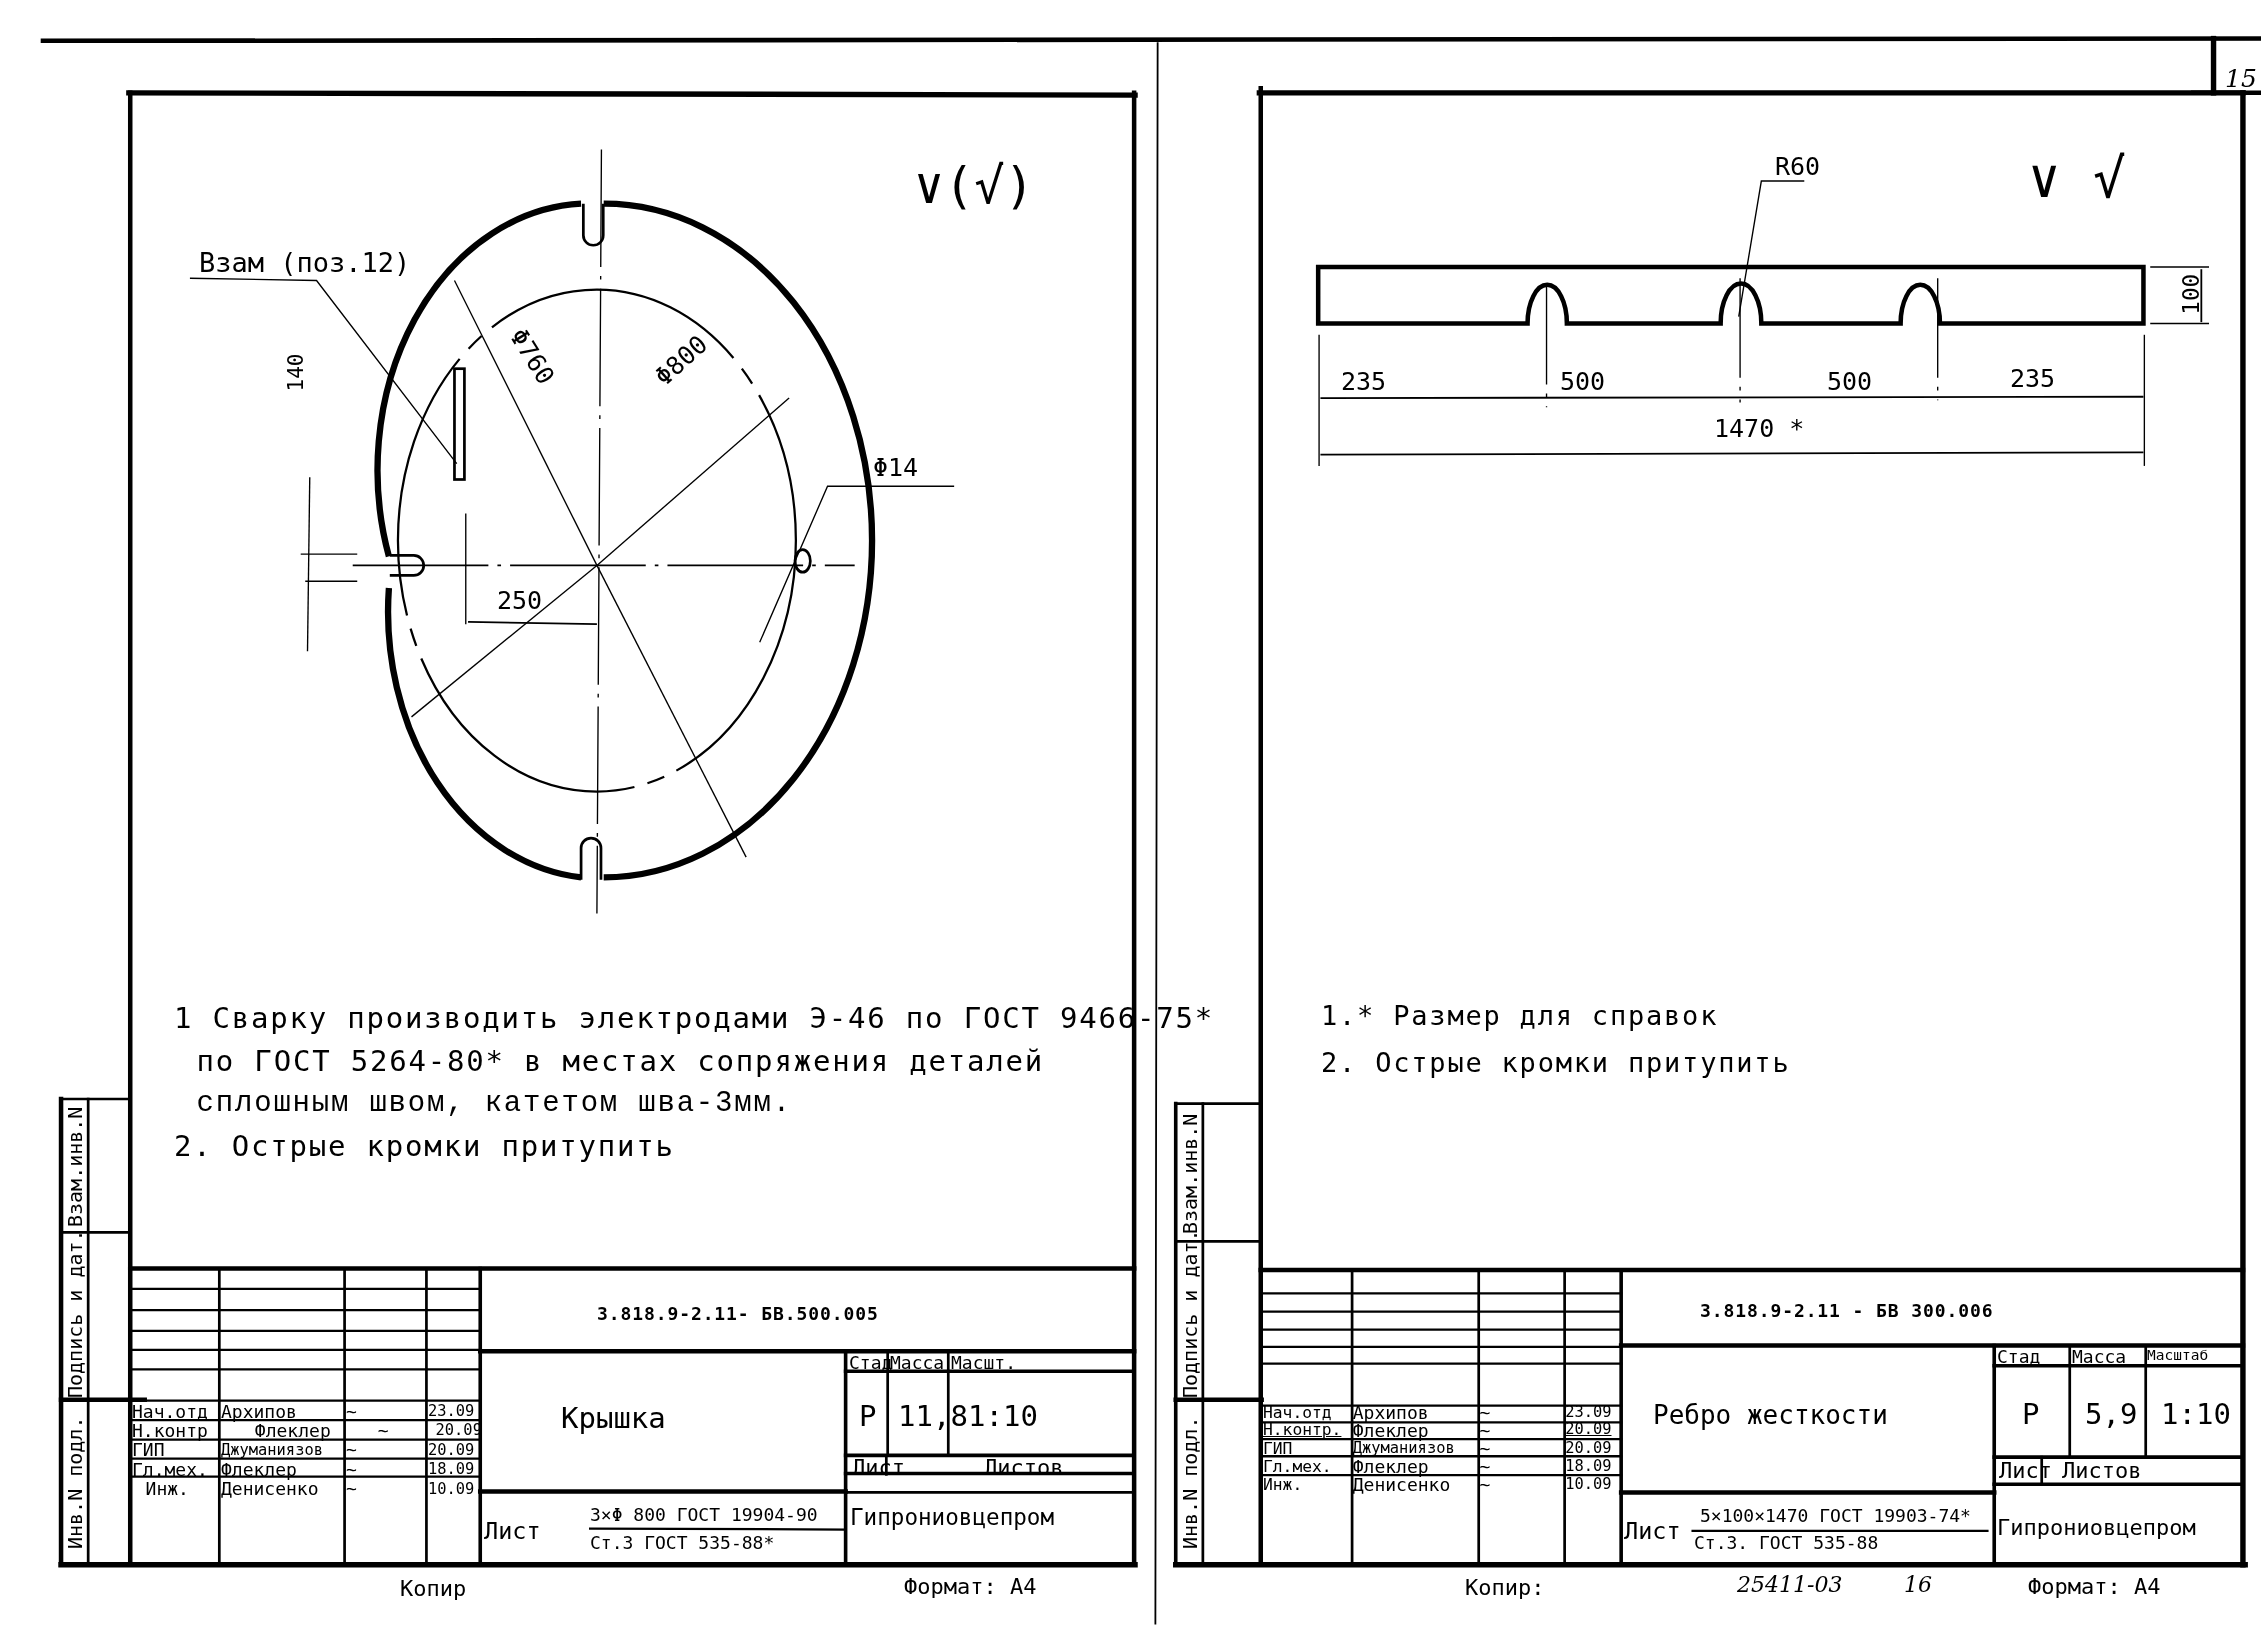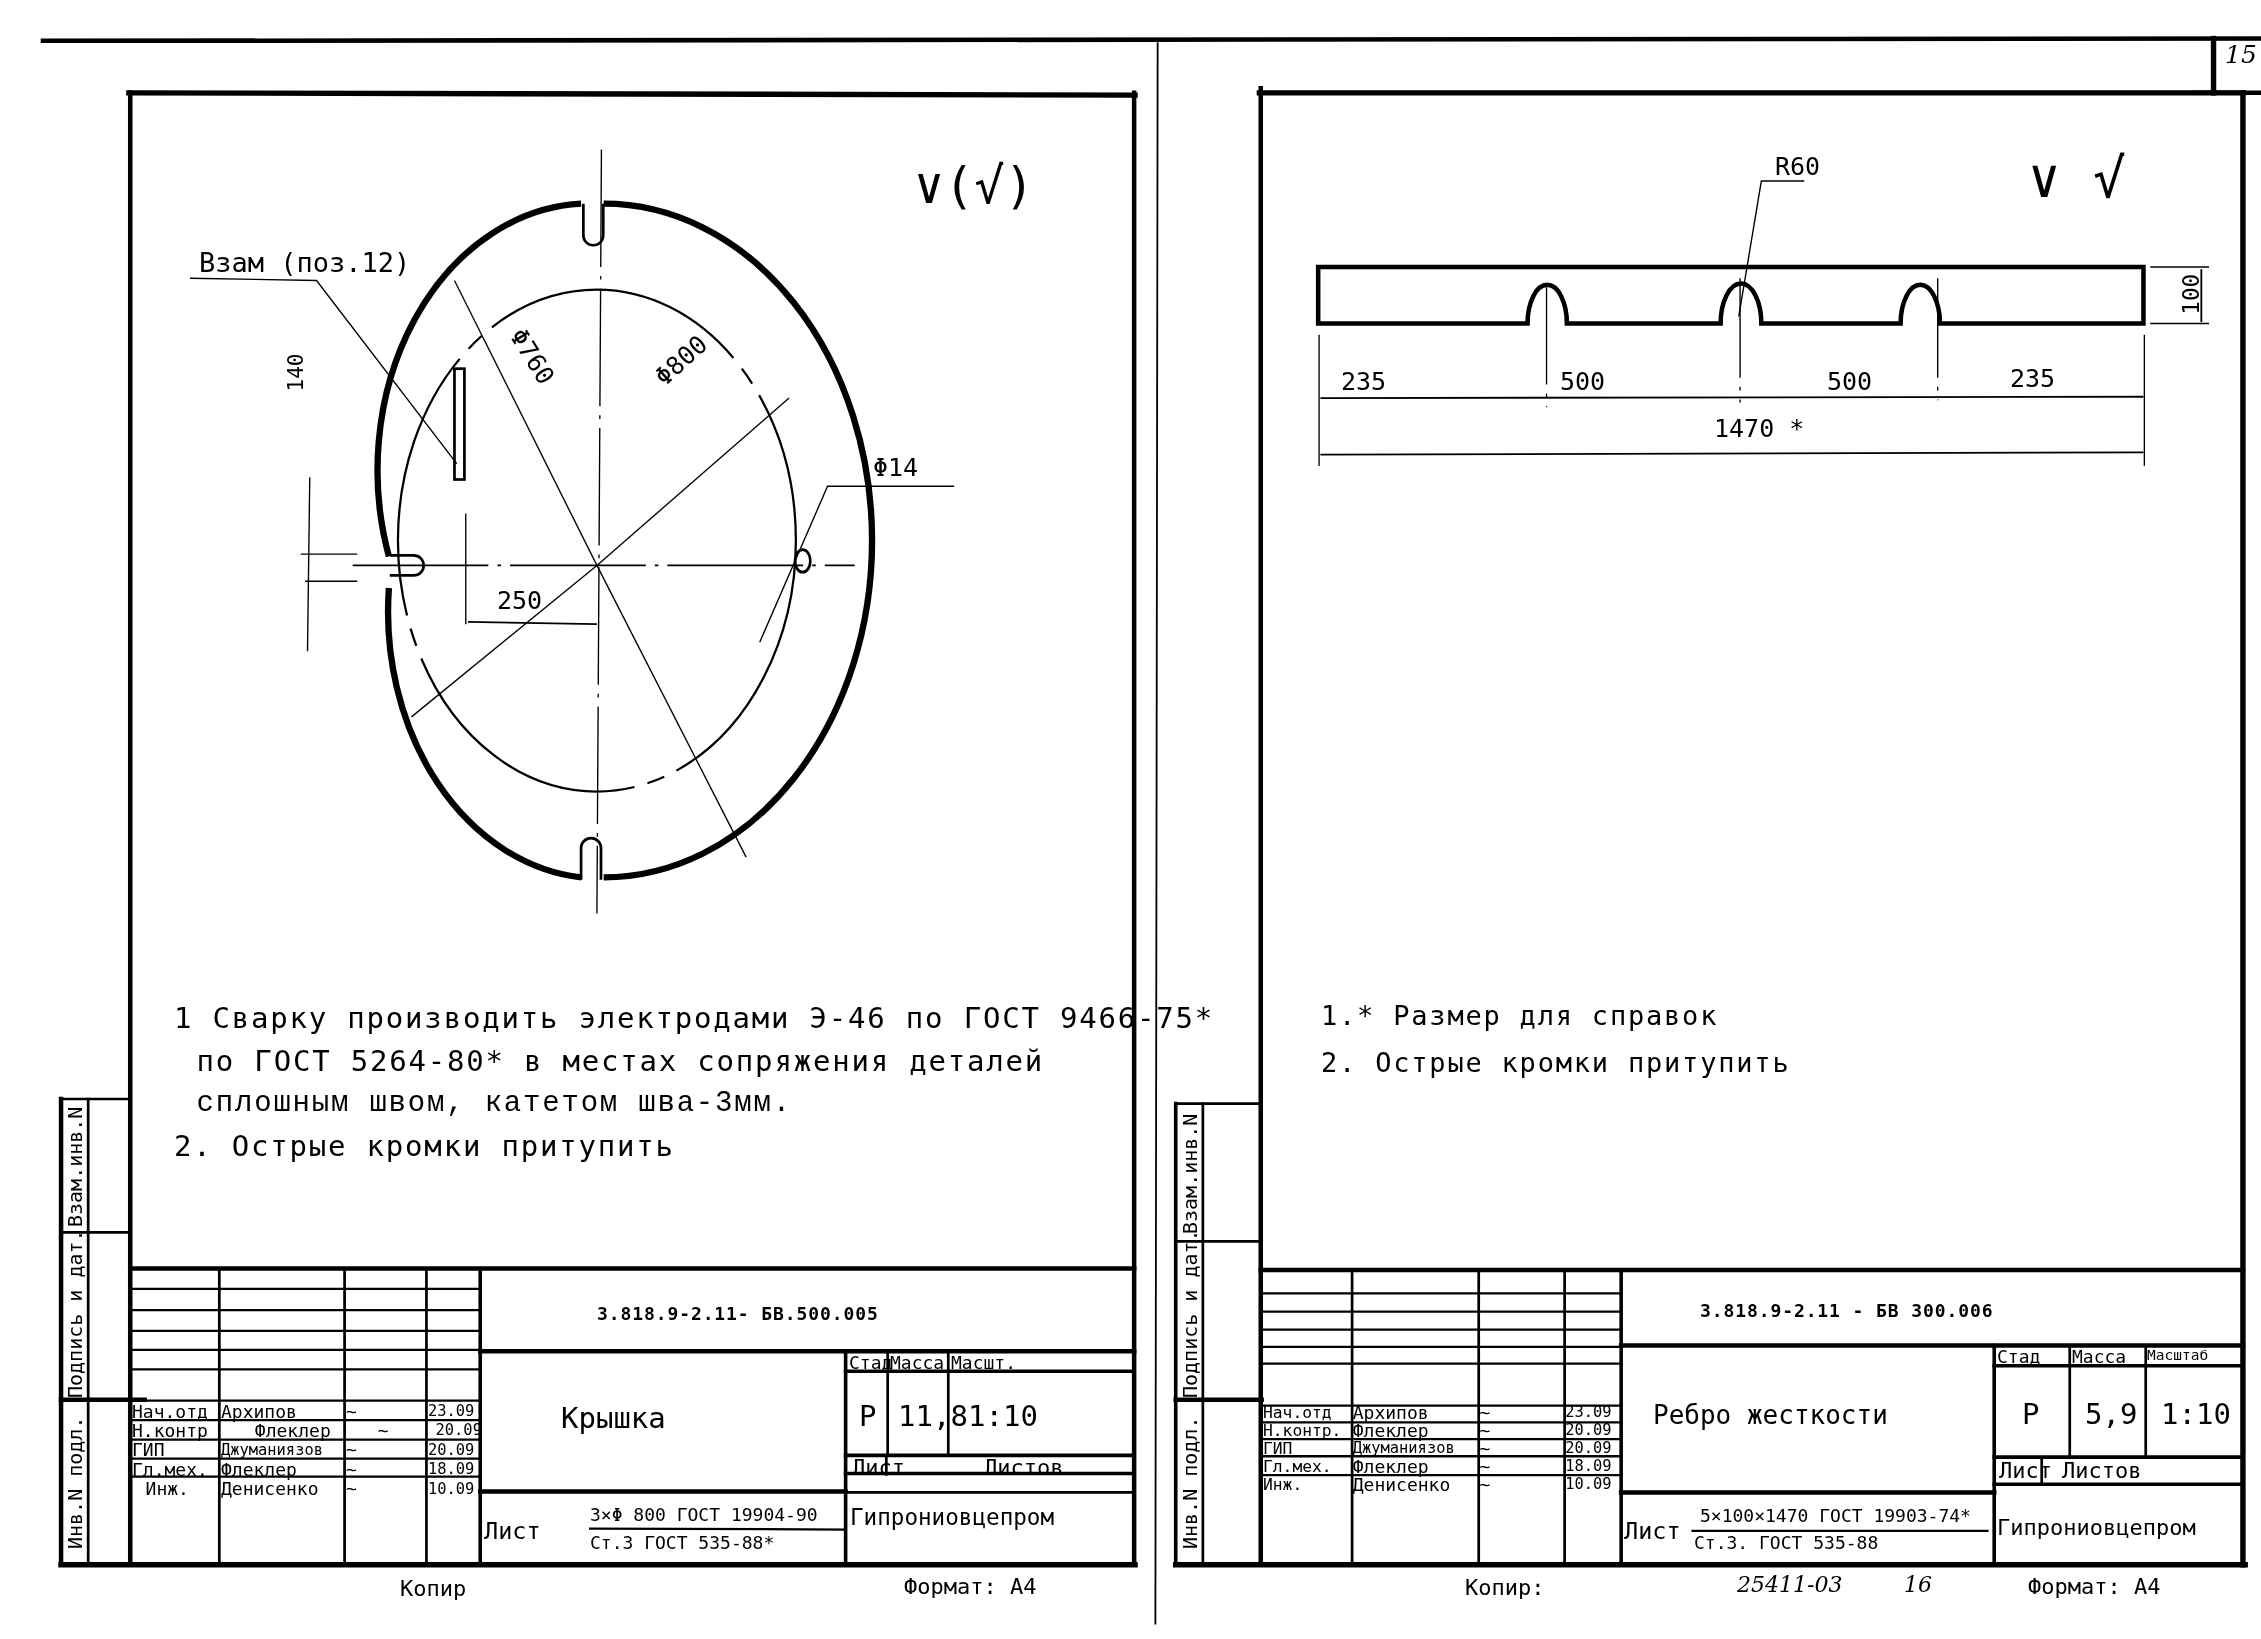--- a/index.html
+++ b/index.html
@@ -279,21 +279,21 @@
 <div class="abs hw tb-small" style="left:1700px;top:1507px;">5×100×1470 ГОСТ 19903-74*</div>
 <div class="abs hw tb-small" style="left:1694px;top:1534px;">Ст.3. ГОСТ 535-88</div>
 
 <div class="abs" style="left:1263px;top:1404px;width:357px;">
   <div style="display:flex;height:18px;align-items:center;">
     <span class="hw tb-small" style="width:90px;font-size:16.3px;">Нач.отд</span>
     <span class="hw tb-small" style="width:127px;">Архипов</span>
     <span class="hw tb-small" style="width:86px;font-style:italic;">~</span>
     <span class="hw tb-small" style="width:55px;font-size:15.4px;">23.09</span>
   </div>
-  <div style="display:flex;height:18px;align-items:center;">
+  <div style="display:flex;height:18px;text-decoration:underline;">
     <span class="hw tb-small" style="width:90px;font-size:16.3px;">Н.контр.</span>
     <span class="hw tb-small" style="width:127px;">Флеклер</span>
     <span class="hw tb-small" style="width:86px;font-style:italic;">~</span>
     <span class="hw tb-small" style="width:55px;font-size:15.4px;">20.09</span>
   </div>
   <div style="display:flex;height:18px;align-items:center;">
     <span class="hw tb-small" style="width:90px;font-size:16.3px;">ГИП</span>
     <span class="hw tb-small" style="width:127px;font-size:15.4px;">Джуманиязов</span>
     <span class="hw tb-small" style="width:86px;font-style:italic;">~</span>
     <span class="hw tb-small" style="width:55px;font-size:15.4px;">20.09</span>
@@ -310,14 +310,14 @@
     <span class="hw tb-small" style="width:86px;font-style:italic;">~</span>
     <span class="hw tb-small" style="width:55px;font-size:15.4px;">10.09</span>
   </div>
 </div>
 
 <div class="abs hw tb-text" style="left:1465px;top:1577px;">Копир:</div>
 <div class="abs hw tb-text" style="left:1737px;top:1574px;font-style:italic;font-family:'DejaVu Serif',serif;">25411-03</div>
 <div class="abs hw tb-text" style="left:1904px;top:1574px;font-style:italic;font-family:'DejaVu Serif',serif;">16</div>
 <div class="abs hw tb-text" style="left:2028px;top:1576px;">Формат: А4</div>
 
-<div class="abs page-num" style="left:2225px;top:40px;">15</div>
+<div class="abs page-num" style="left:2225px;top:64px;">15</div>
 
 
 </body></html>

